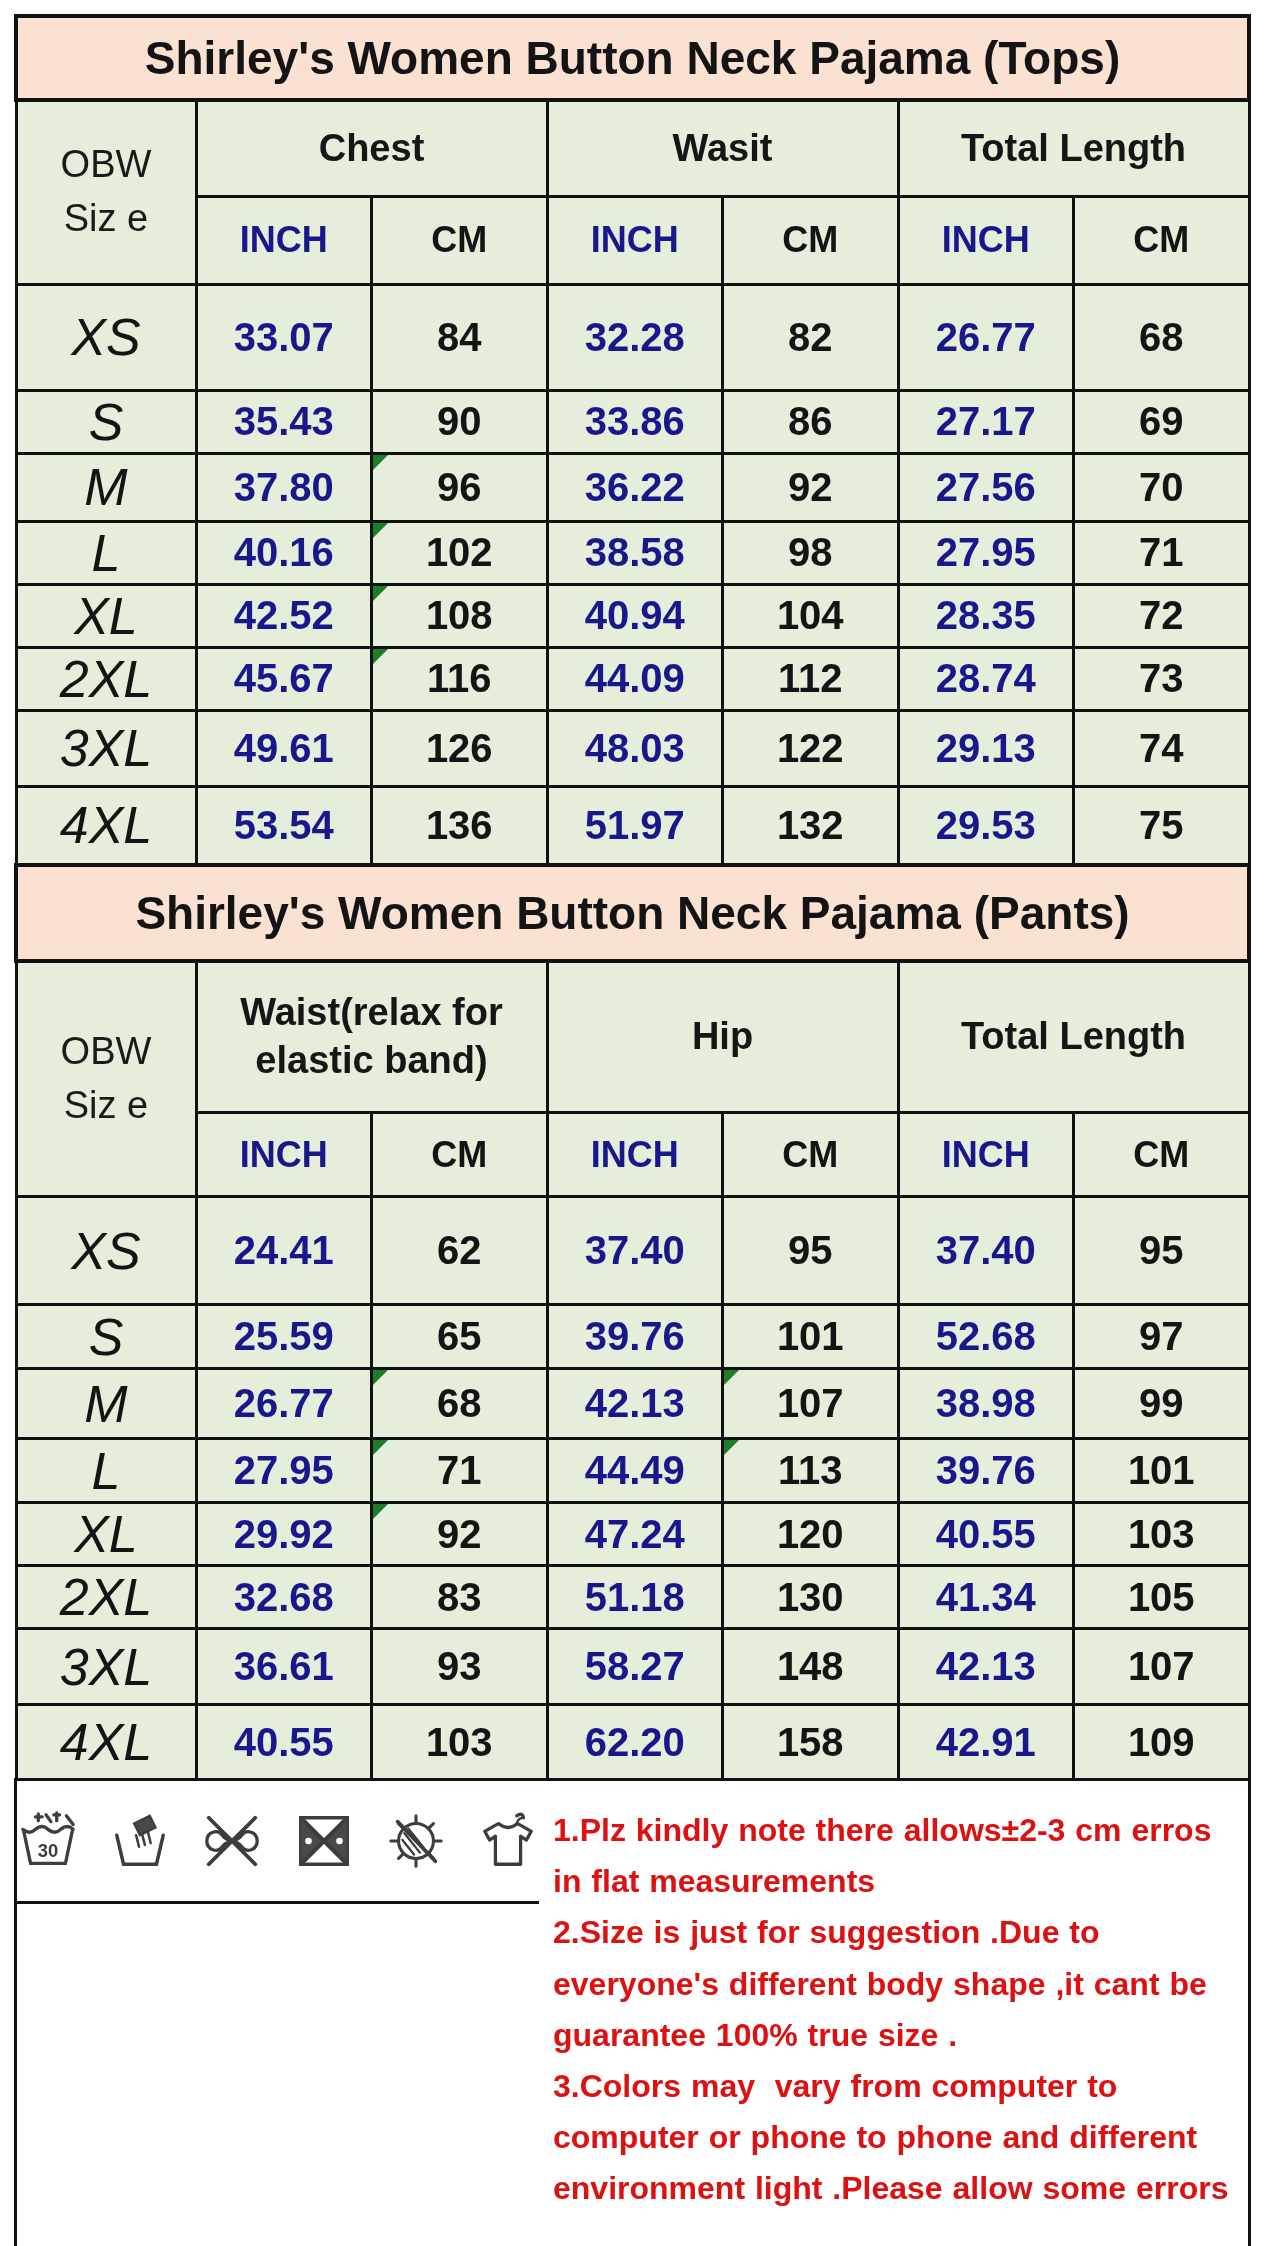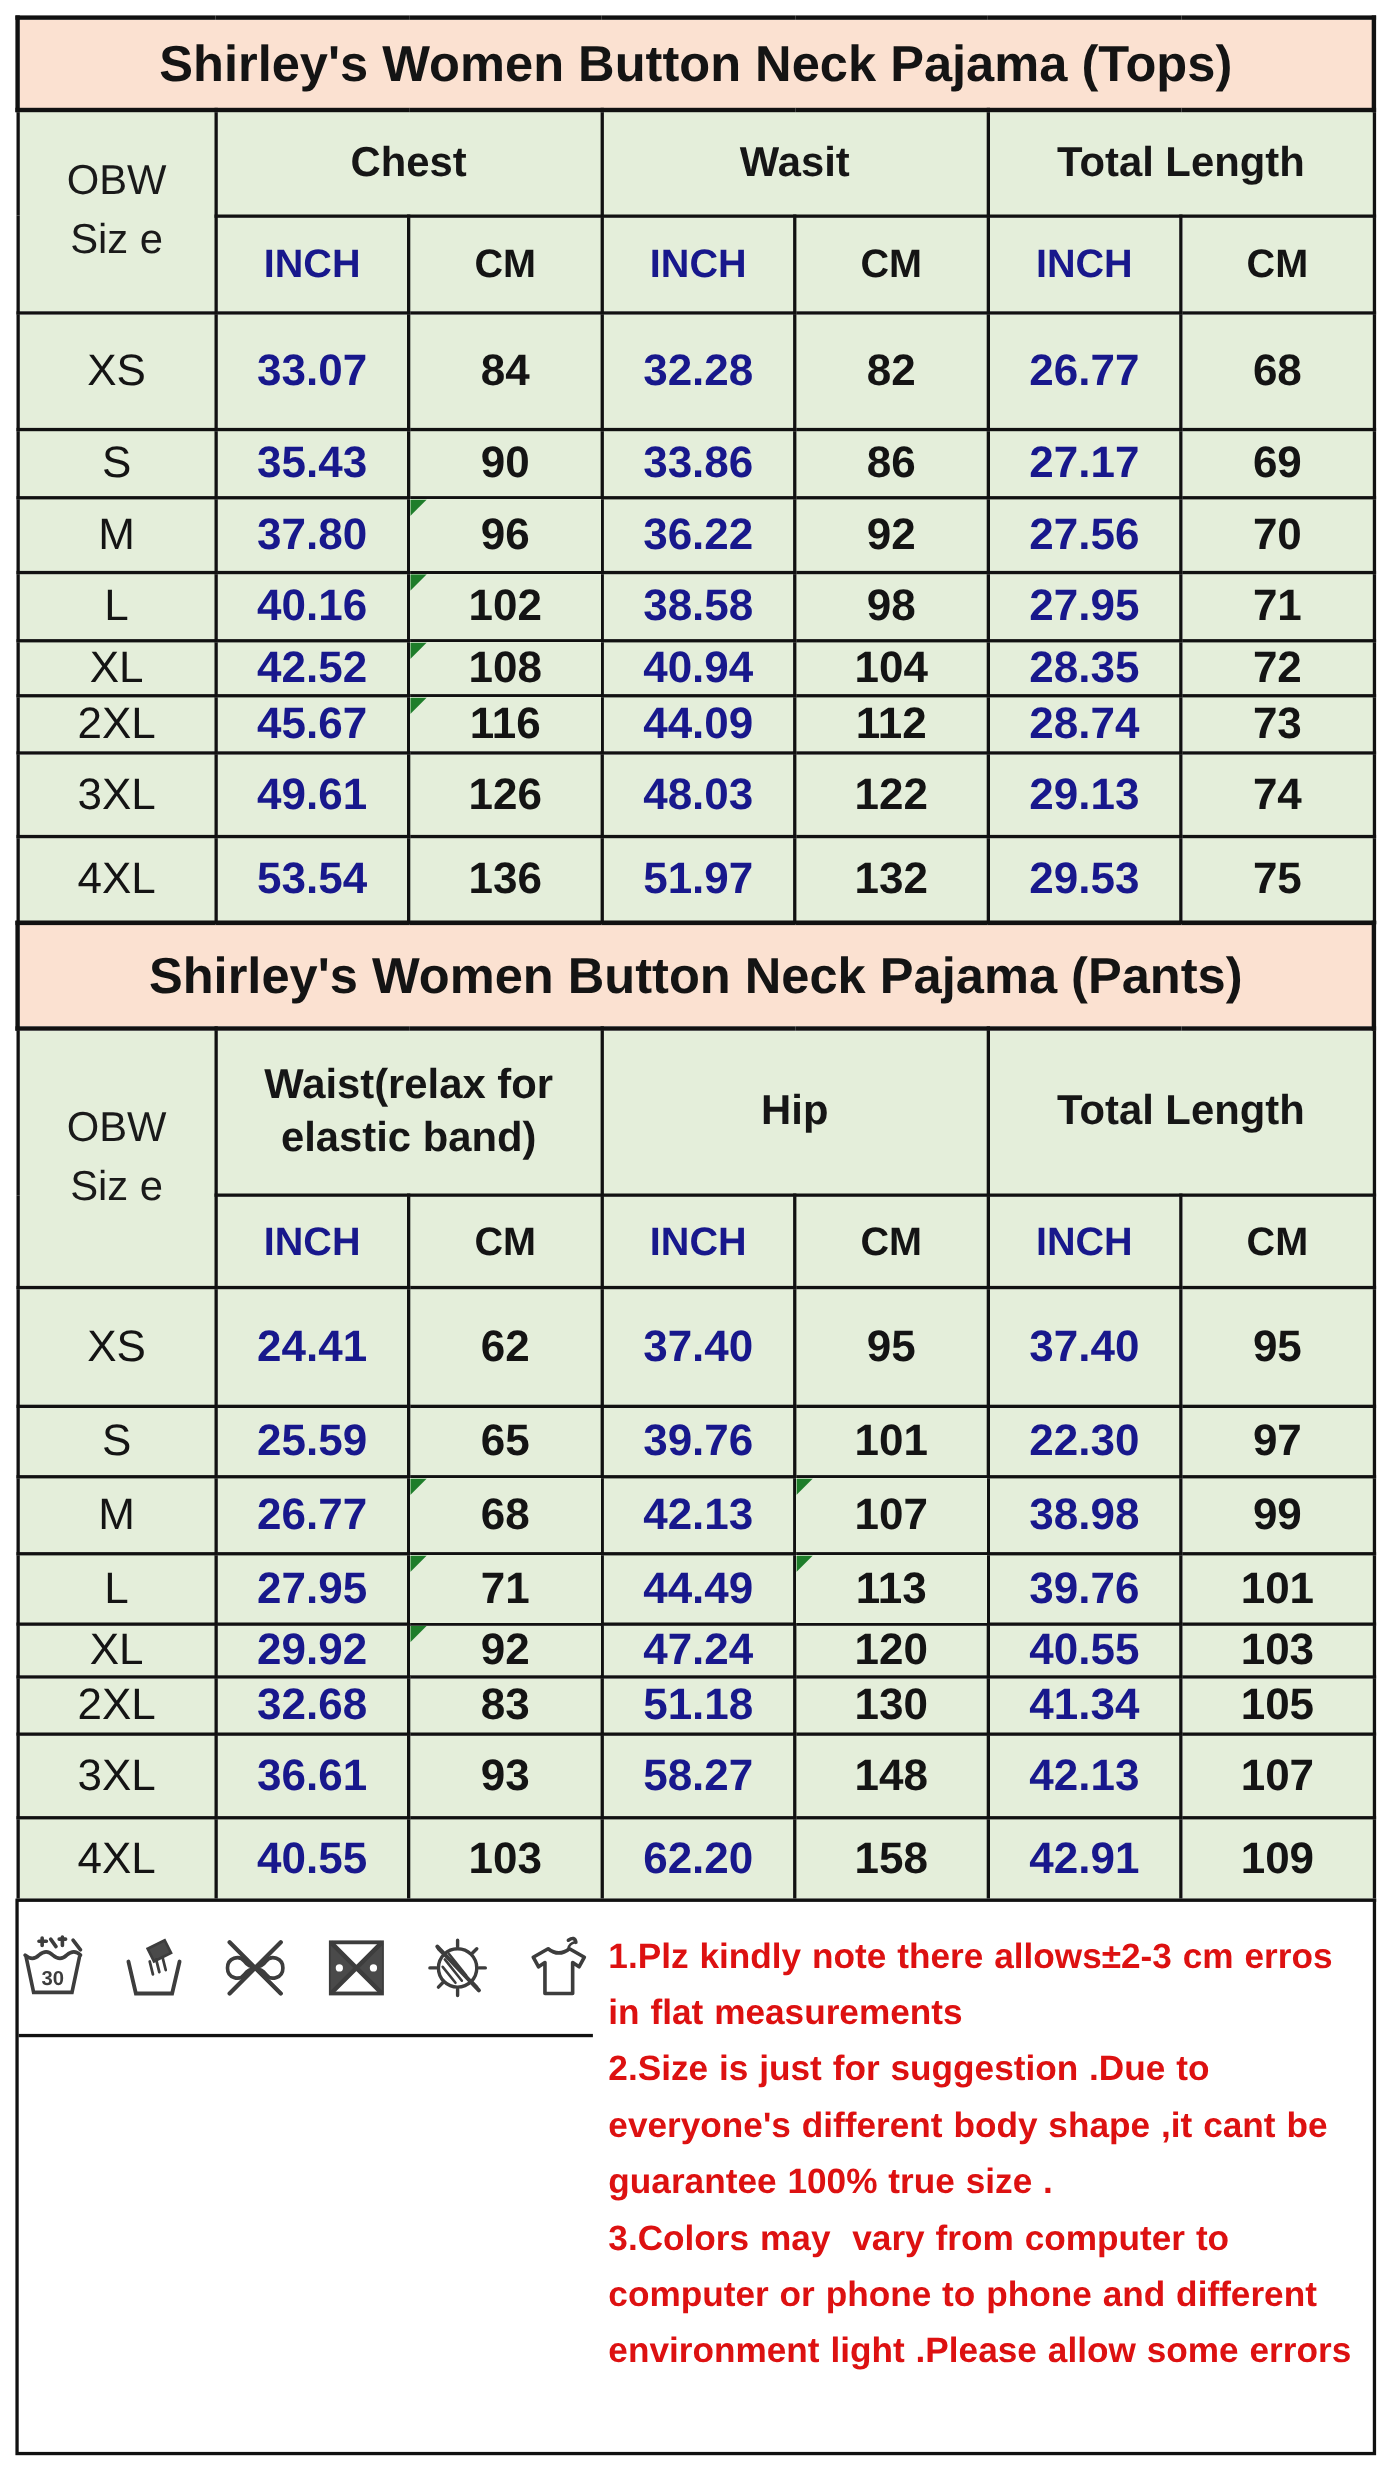--- a/index.html
+++ b/index.html
@@ -25,21 +25,21 @@
     color:#1a1a1a;
   }
   td.group-head{background:#e4eeda;font-size:38px;font-weight:bold;line-height:1.25;padding:0 10px;}
   tr.group-row-tops{height:96px;}
   tr.group-row-pants{height:152px;}
   tr.unit-row-tops{height:88px;}
   tr.unit-row-pants{height:84px;}
   td.unit-inch{background:#e4eeda;font-size:36px;font-weight:bold;color:#18188c;}
   td.unit-cm{background:#e4eeda;font-size:36px;font-weight:bold;color:#141414;}
   tbody td{background:#e4eeda;}
-  tbody td.size-cell{font-size:40px;font-weight:400;color:#141414;}
+  tbody td.size-cell{font-size:52px;font-weight:400;color:#141414;font-style:italic;}
   tbody td.inch-val{font-size:40px;font-weight:bold;color:#18188c;}
   tbody td.cm-val{font-size:40px;font-weight:bold;color:#141414;}
   tbody td.flagged{position:relative;}
   tbody td.flagged::before{
     content:"";position:absolute;top:0;left:0;width:0;height:0;
     border-top:15px solid #1e7d2a;border-right:15px solid transparent;
   }
   
   #topsBody tr:nth-child(1){height:106px;}
   #topsBody tr:nth-child(2){height:62px;}
@@ -236,21 +236,21 @@
           <td class="cm-val">95</td>
           <td class="inch-val">37.40</td>
           <td class="cm-val">95</td>
         </tr>
         <tr>
           <td class="size-cell">S</td>
           <td class="inch-val">25.59</td>
           <td class="cm-val">65</td>
           <td class="inch-val">39.76</td>
           <td class="cm-val">101</td>
-          <td class="inch-val">22.30</td>
+          <td class="inch-val">52.68</td>
           <td class="cm-val">97</td>
         </tr>
         <tr>
           <td class="size-cell">M</td>
           <td class="inch-val">26.77</td>
           <td class="cm-val flagged">68</td>
           <td class="inch-val">42.13</td>
           <td class="cm-val flagged">107</td>
           <td class="inch-val">38.98</td>
           <td class="cm-val">99</td>

